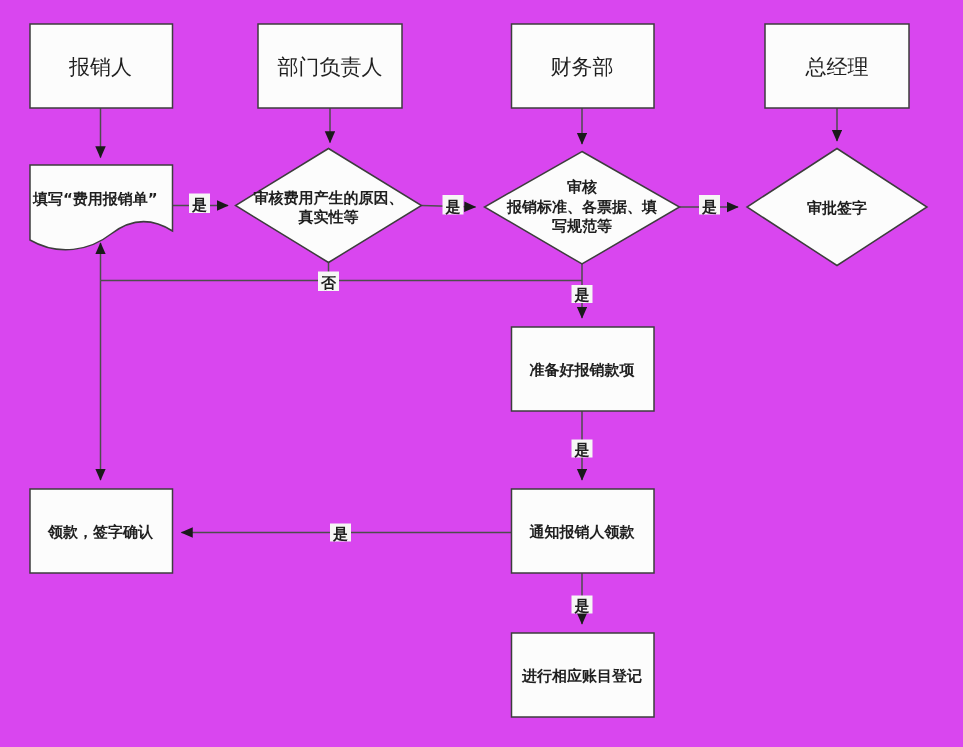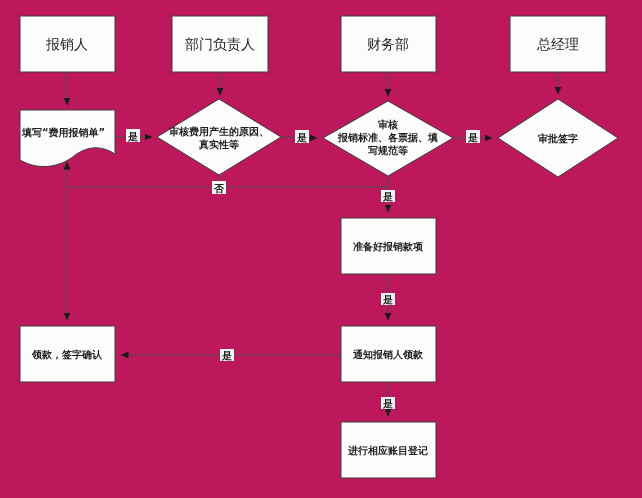--- a/index.html
+++ b/index.html
@@ -1,17 +1,17 @@
 <!DOCTYPE html>
 <html><head>
 <meta charset="utf-8">
 <style>
   html,body{margin:0;padding:0;}
   body{background:#e9e9e9;font-family:"DejaVu Sans","Liberation Sans",sans-serif;}
-  .stage{position:relative;width:642px;height:498px;background:#be185d;overflow:hidden;}
+  .stage{position:relative;width:642px;height:498px;background:#d946ef;overflow:hidden;}
   svg{display:block;}
   .shape{fill:#fcfcfc;stroke:#3d3d3d;stroke-width:1;}
   .connector{stroke:#4d4d4d;stroke-width:1;fill:none;}
   .lane-label{font-size:14px;fill:#1f1f1f;text-anchor:middle;}
   .node-label{font-size:10px;font-weight:bold;fill:#1f1f1f;text-anchor:middle;}
   .node-label-left{font-size:10px;font-weight:bold;fill:#1f1f1f;text-anchor:start;}
   .edge-label{font-size:10px;font-weight:bold;fill:#1f1f1f;text-anchor:middle;}
   .label-bg{fill:#f6f6f5;}
 </style>
 </head>

